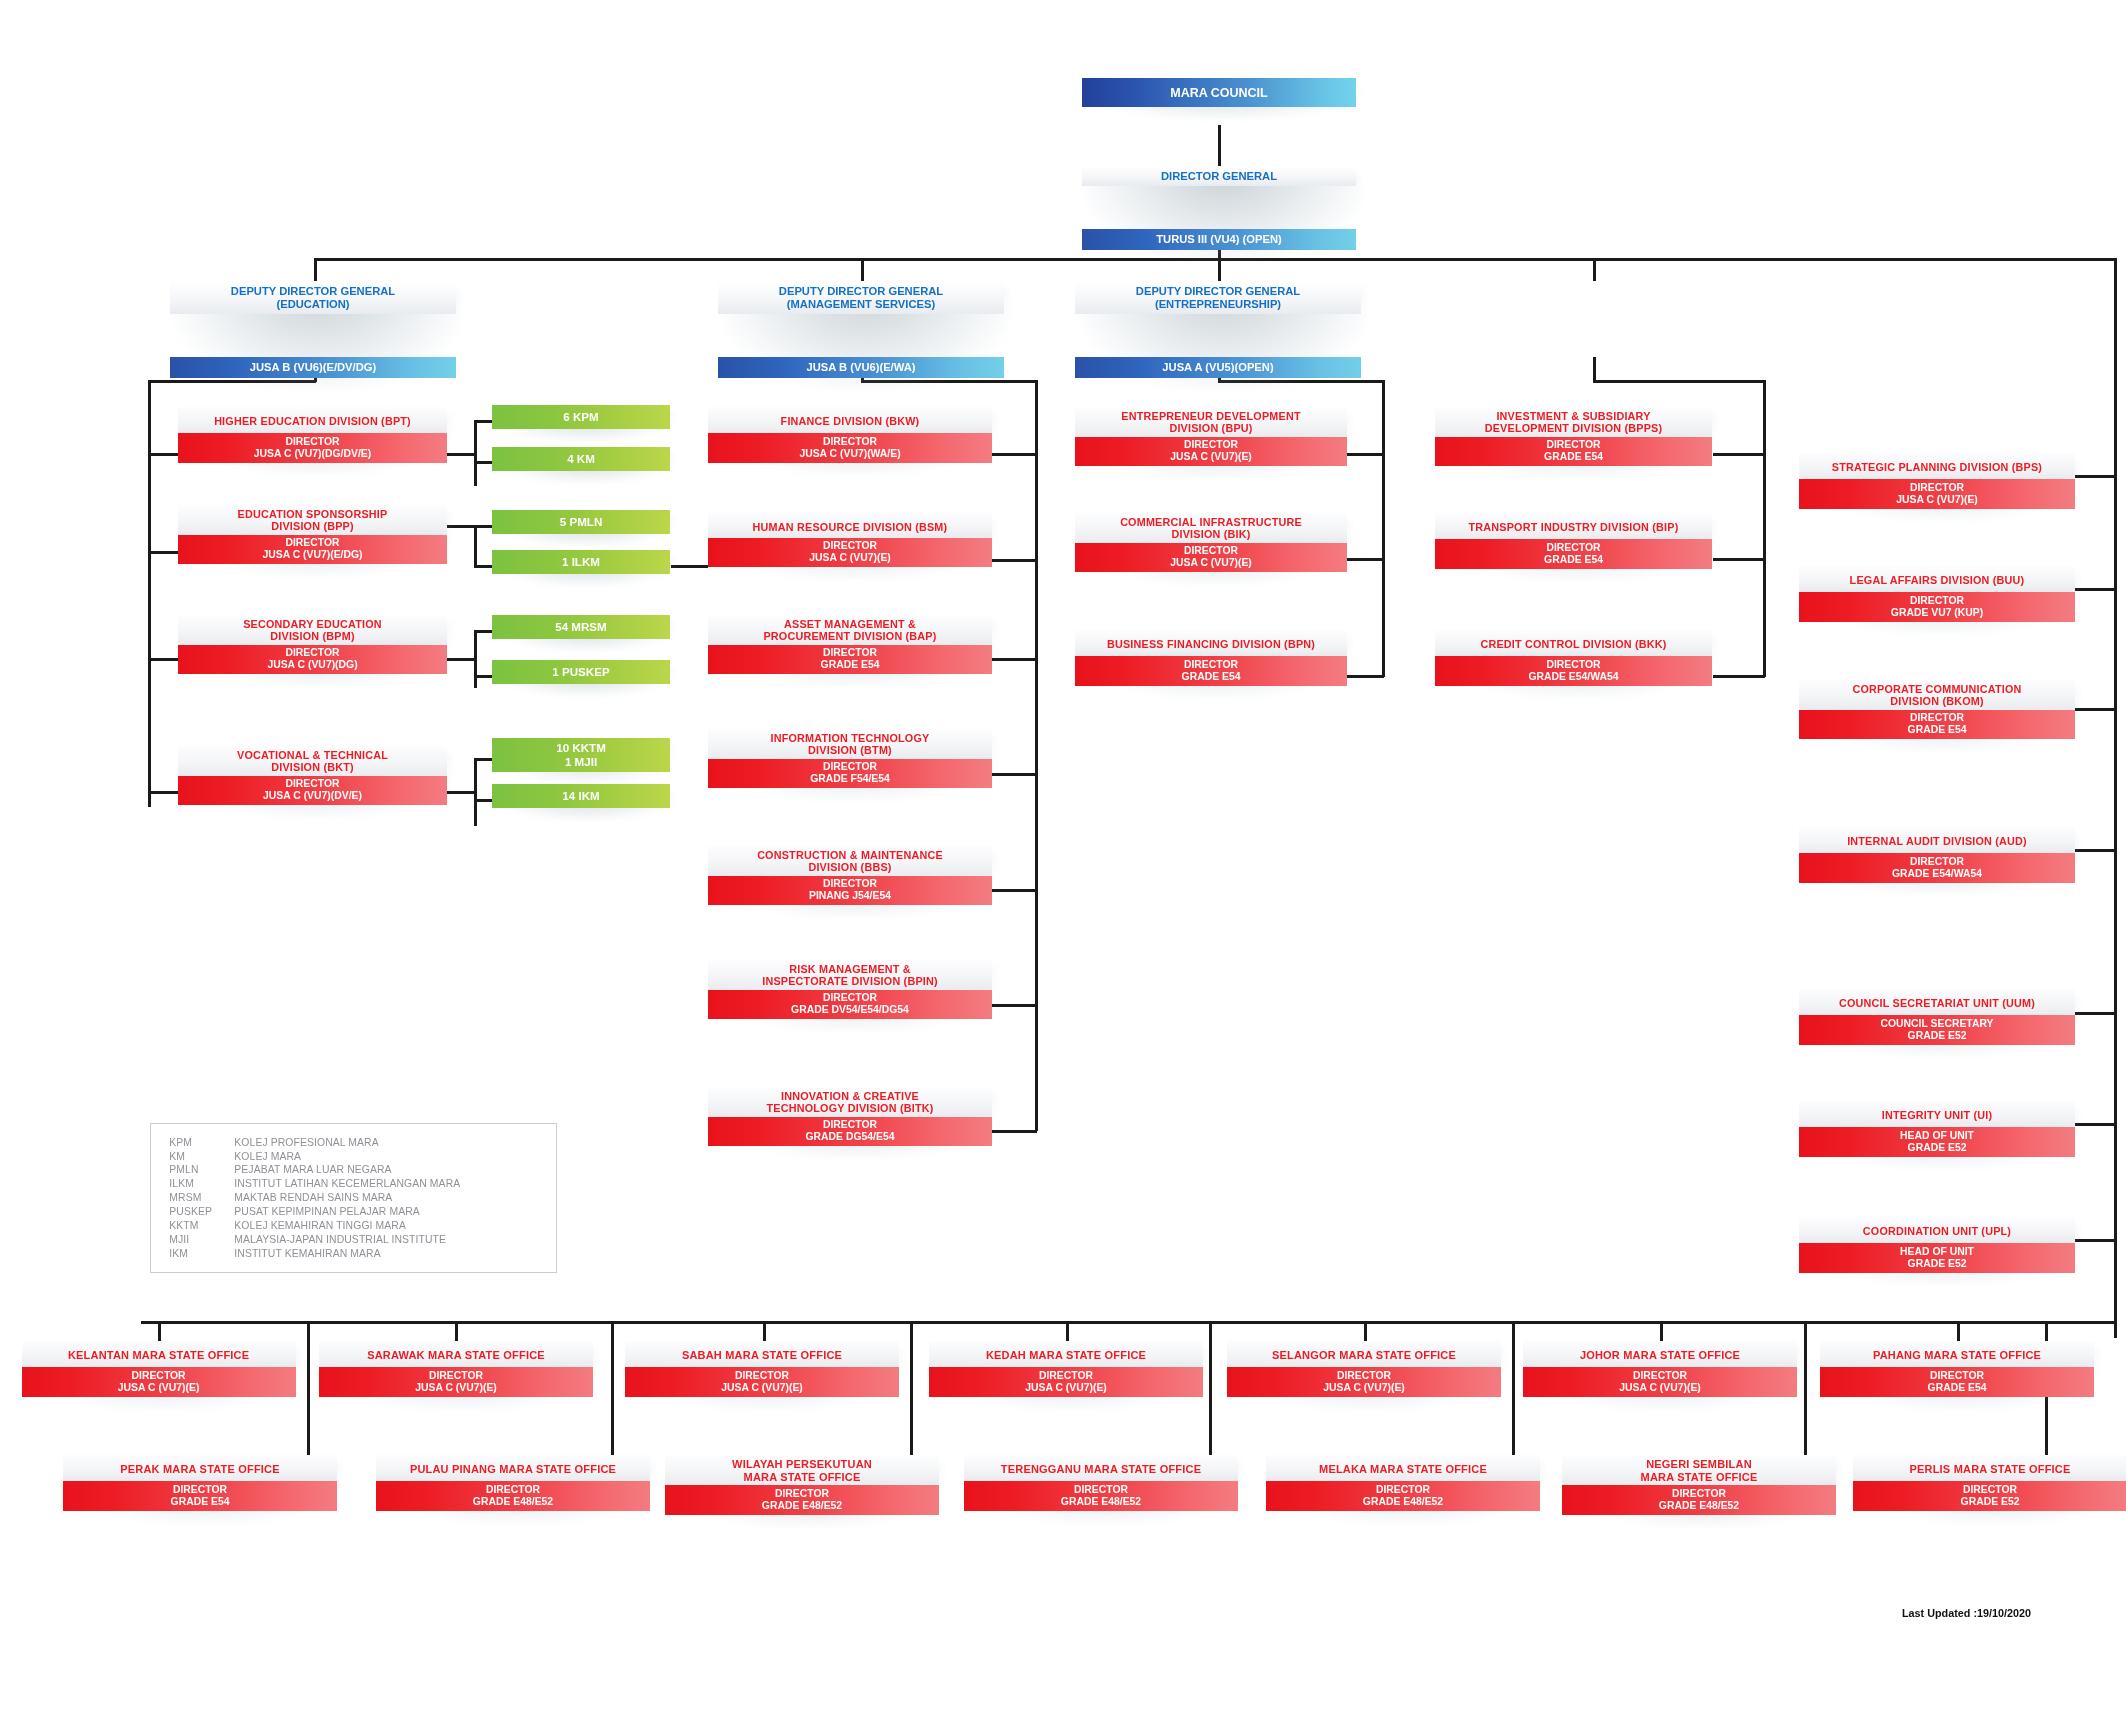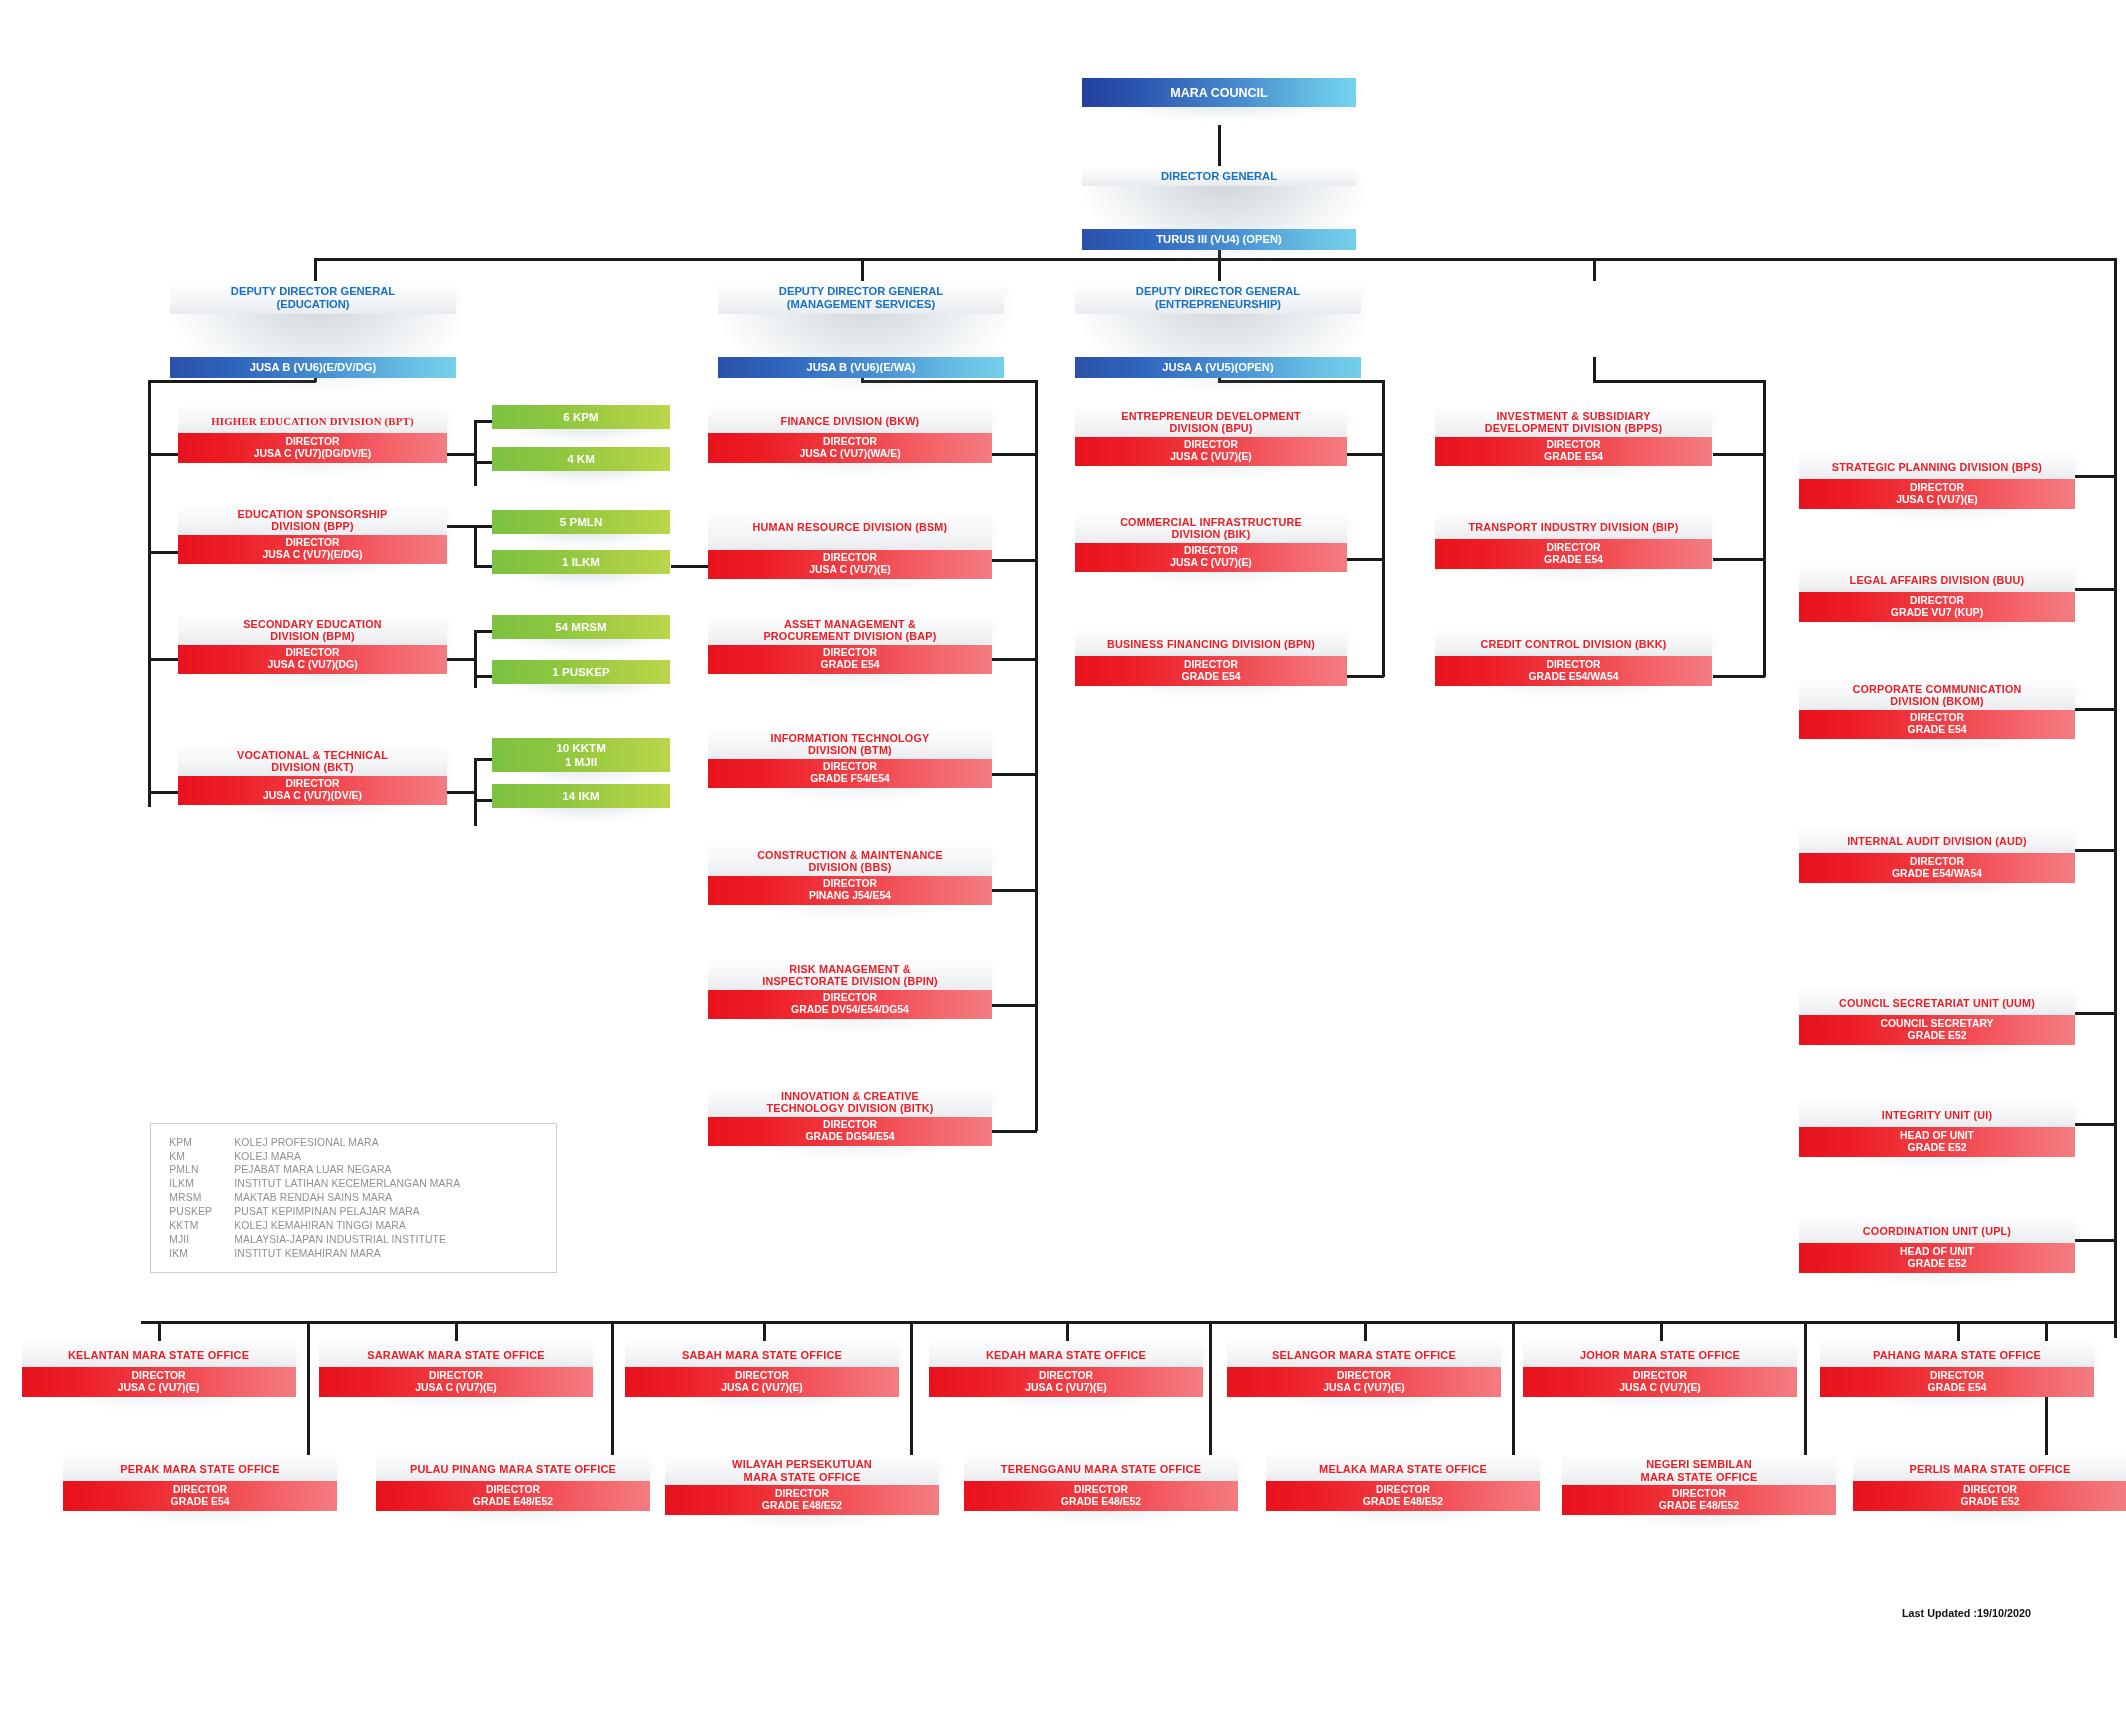--- a/index.html
+++ b/index.html
@@ -224,21 +224,21 @@
     <div class="band top-b fs-exec-t">
       <span>DEPUTY DIRECTOR GENERAL</span>
       <span>(ENTREPRENEURSHIP)</span>
     </div>
     <div class="band bot-b fs-exec-b">JUSA A (VU5)(OPEN)</div>
   </div>
 
 
   <div class="node" style="left:178px; top:407px; width:269px;">
     <div class="shadow"></div>
-    <div class="band top-w fs-div-t" style="padding-top:7.5px;padding-bottom:6.6px;font-family:Liberation Serif, serif;">
+    <div class="band top-w fs-div-t" style="padding-top:7.5px;padding-bottom:6.6px;">
       <span>HIGHER EDUCATION DIVISION (BPT)</span>
     </div>
     <div class="band bot-r fs-div-b">
       <span>DIRECTOR</span>
       <span>JUSA C (VU7)(DG/DV/E)</span>
     </div>
   </div>
 
   <div class="node" style="left:178px; top:505px; width:269px;">
     <div class="shadow"></div>
@@ -332,21 +332,21 @@
       <span>FINANCE DIVISION (BKW)</span>
     </div>
     <div class="band bot-r fs-div-b">
       <span>DIRECTOR</span>
       <span>JUSA C (VU7)(WA/E)</span>
     </div>
   </div>
 
   <div class="node" style="left:708px; top:513px; width:284px;">
     <div class="shadow"></div>
-    <div class="band top-w fs-div-t" style="padding-top:7.5px;padding-bottom:17px;">
+    <div class="band top-w fs-div-t" style="padding-top:7.5px;padding-bottom:5px;">
       <span>HUMAN RESOURCE DIVISION (BSM)</span>
     </div>
     <div class="band bot-r fs-div-b">
       <span>DIRECTOR</span>
       <span>JUSA C (VU7)(E)</span>
     </div>
   </div>
 
   <div class="node" style="left:708px; top:615px; width:284px;">
     <div class="shadow"></div>

